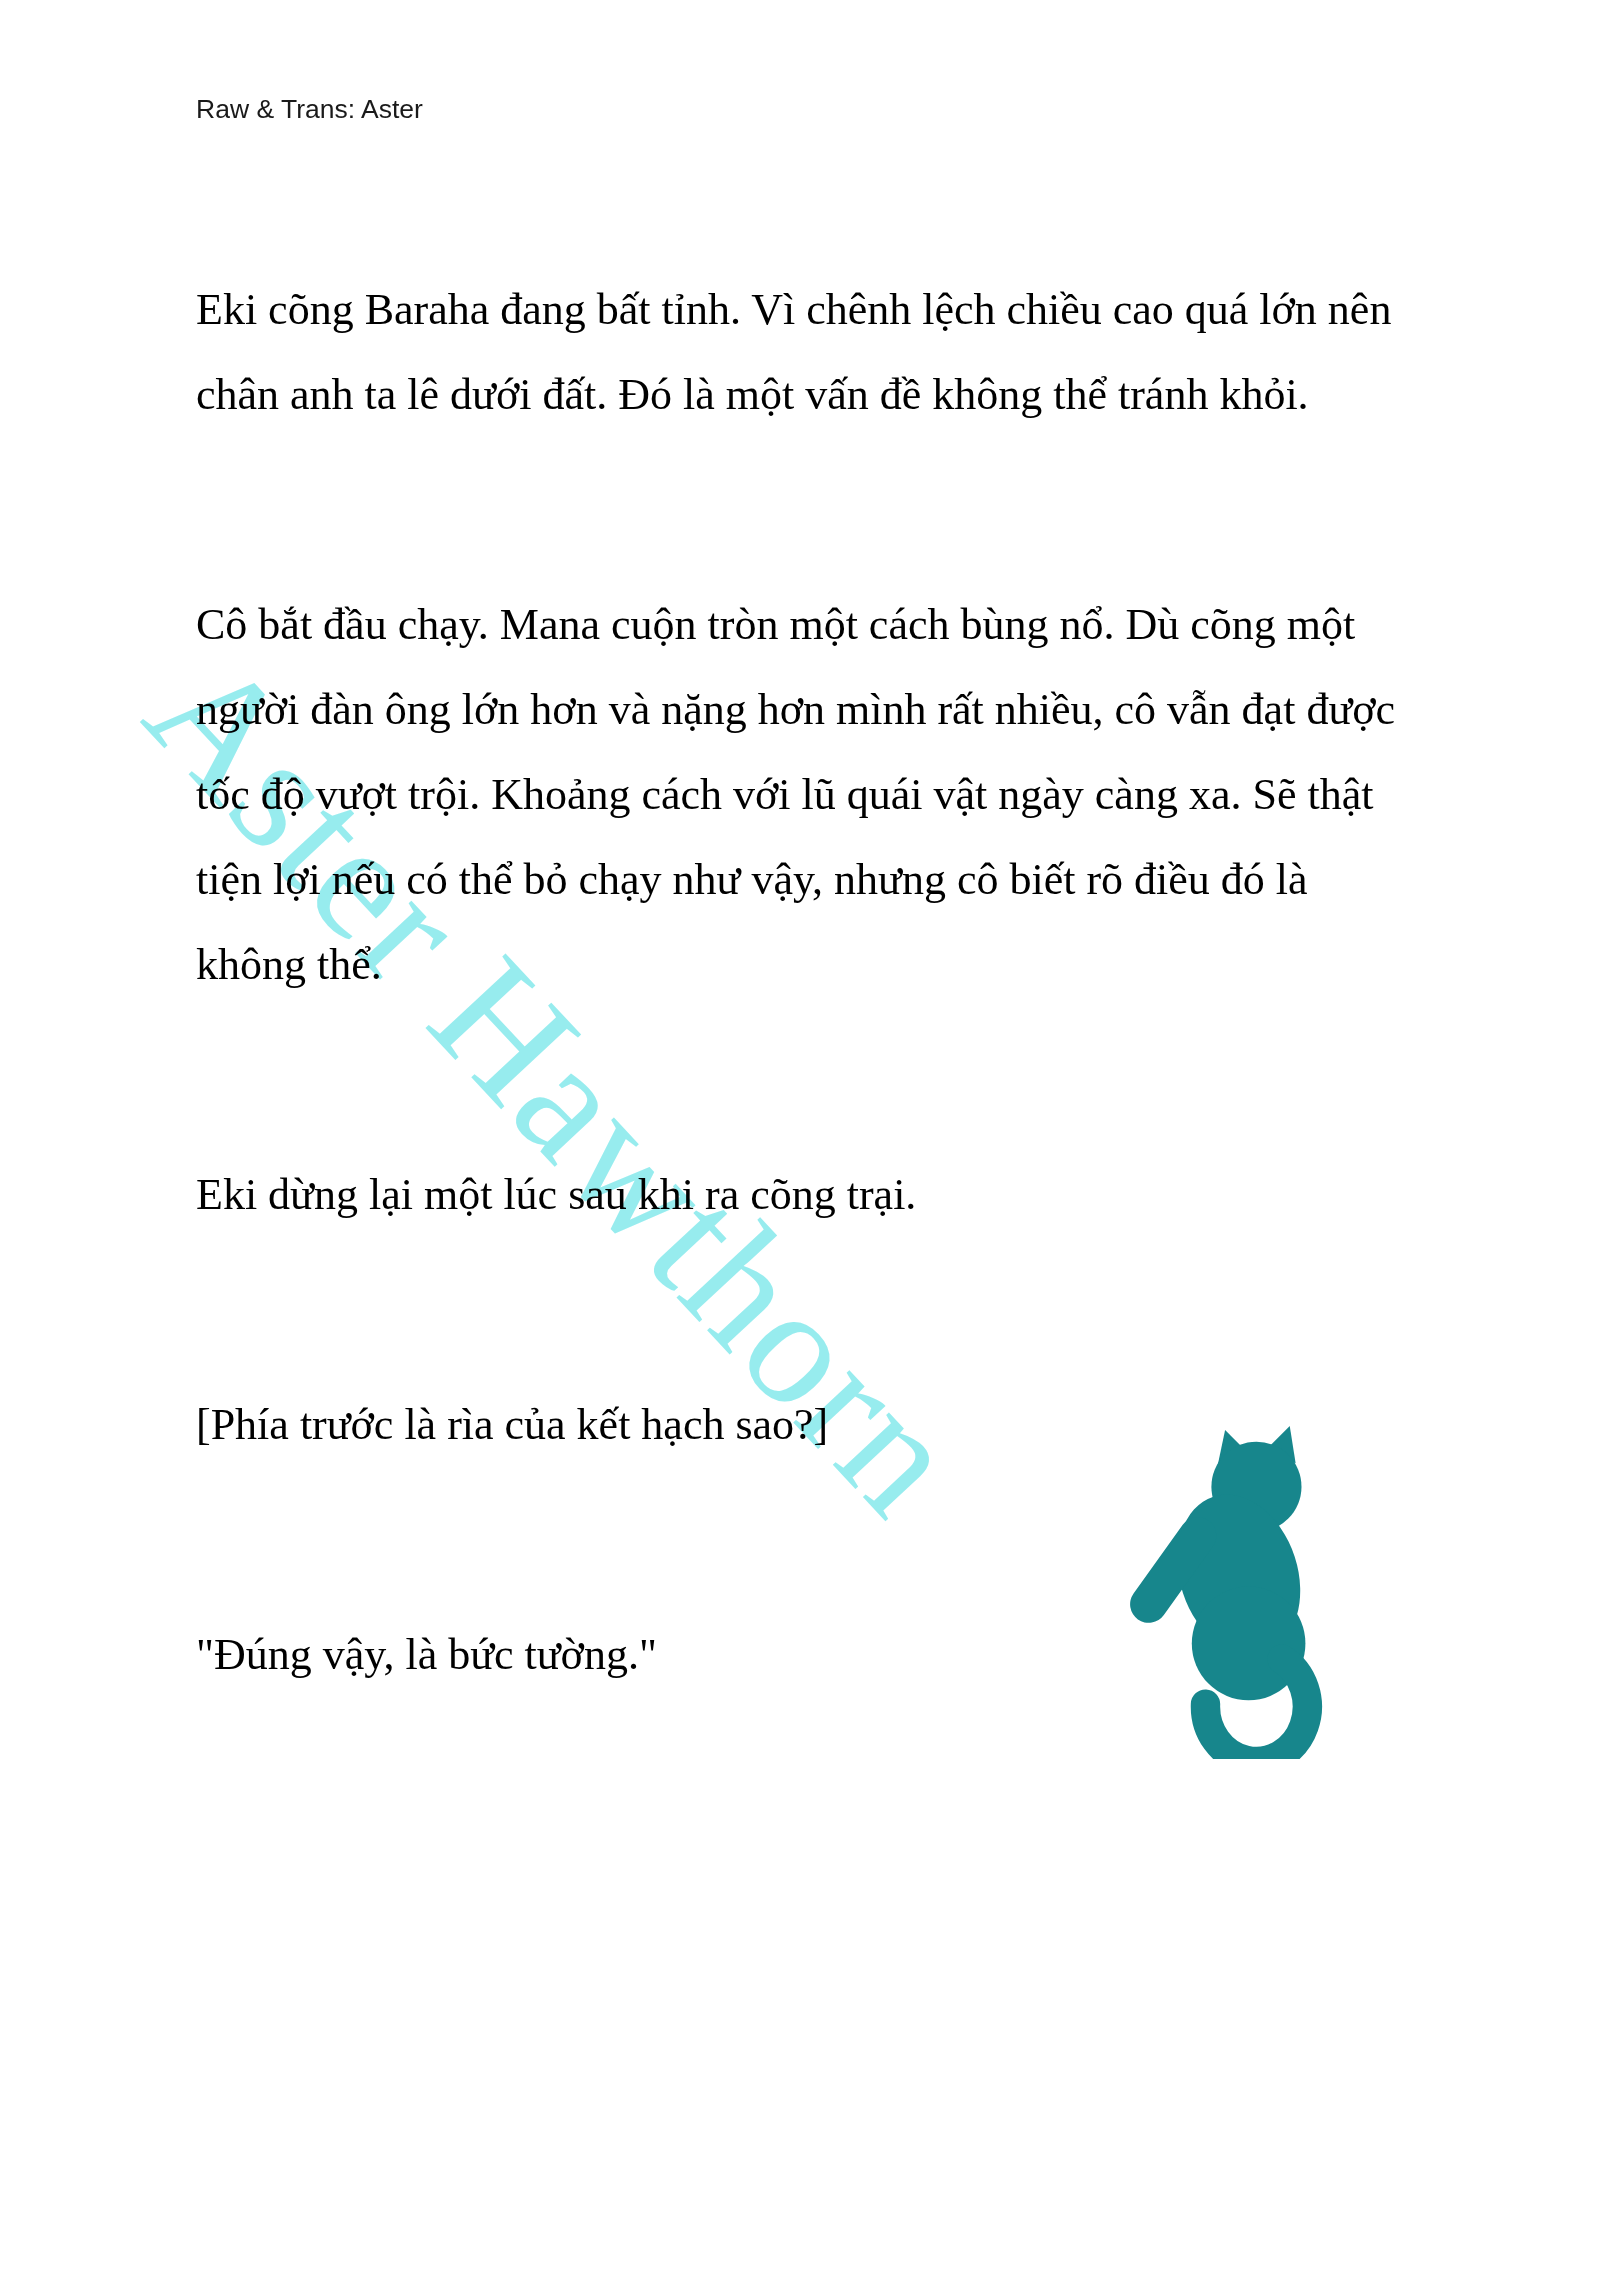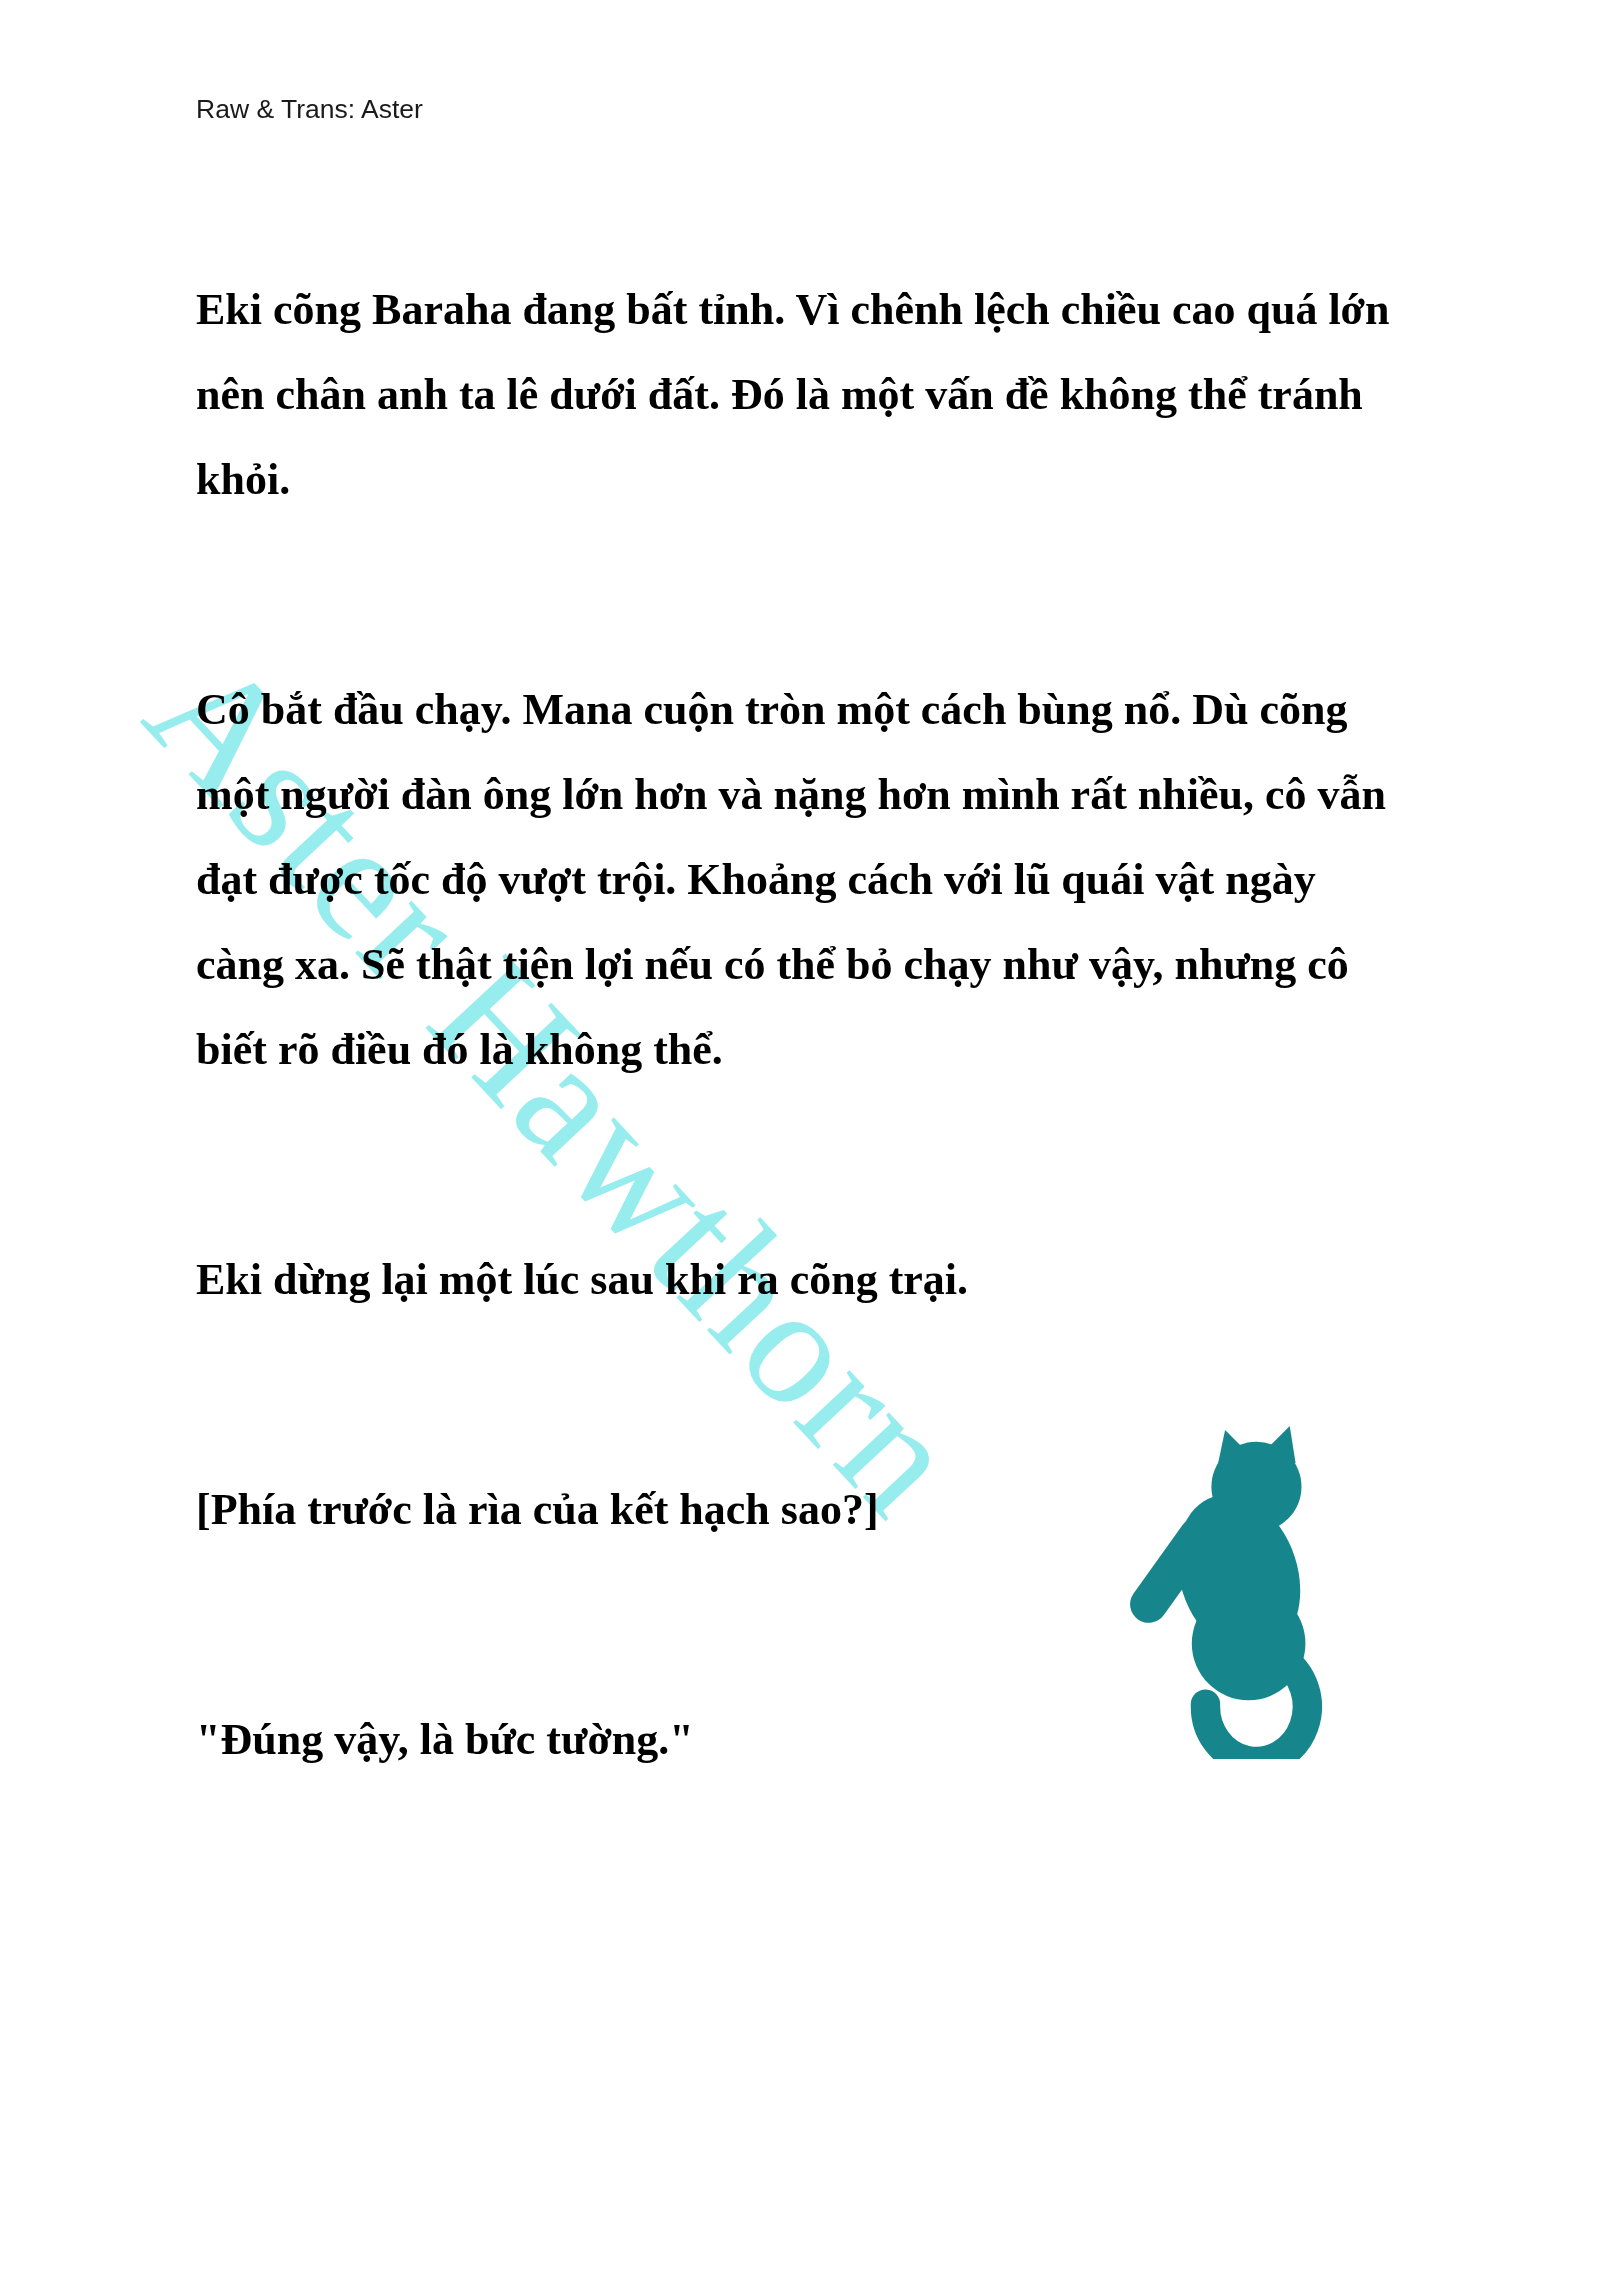--- a/index.html
+++ b/index.html
@@ -42,21 +42,20 @@
     letter-spacing: 2px;
     pointer-events: none;
   }
   .content {
     position: absolute;
     left: 196px;
     top: 267px;
     width: 1215px;
     z-index: 2;
     color: #000000;
-    font-weight: bold;
   }
   .content p {
     font-size: 44px;
     line-height: 85px;
     margin: 0 0 145px 0;
     color: #000000;
   }
   .cat-wrap {
     position: absolute;
     left: 1127px;

